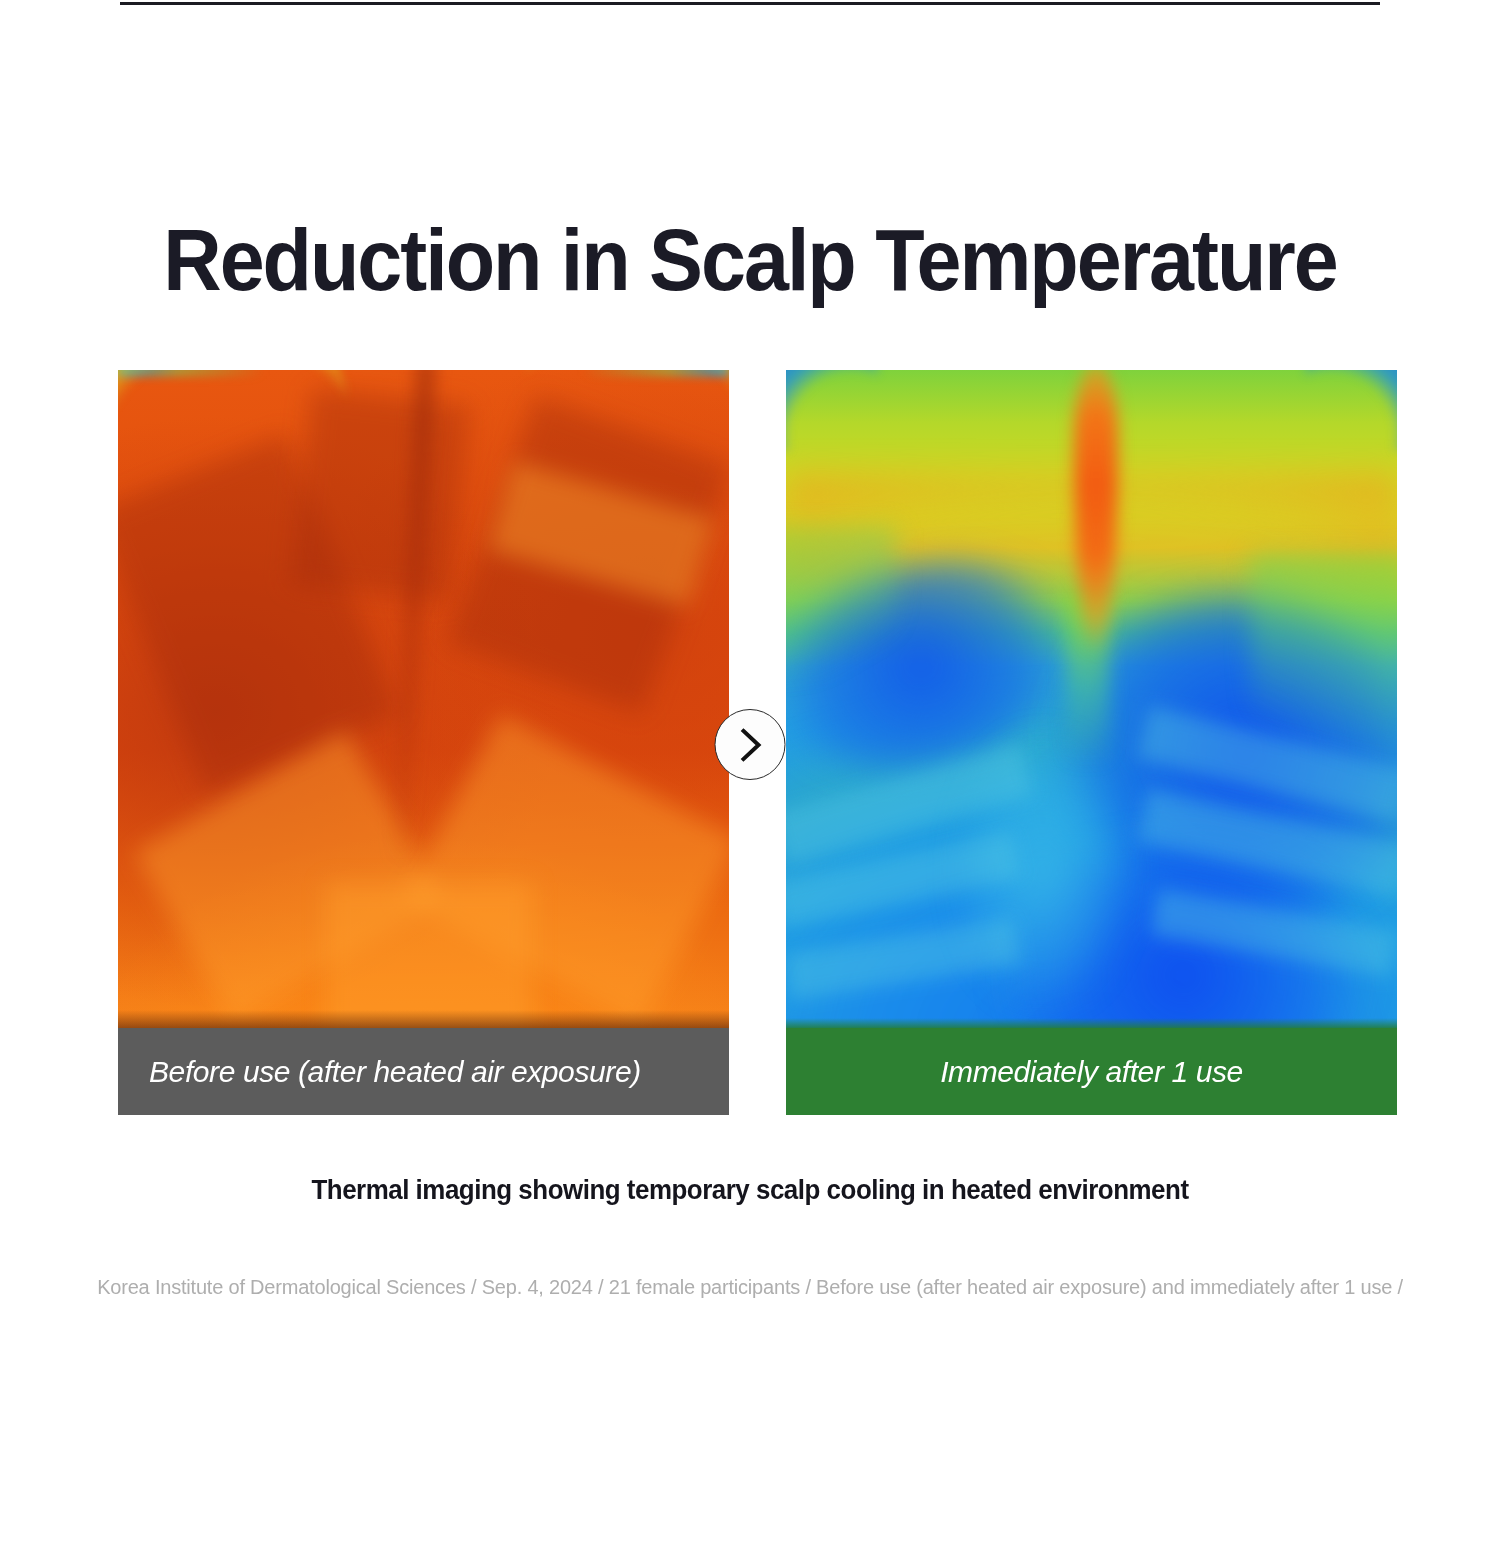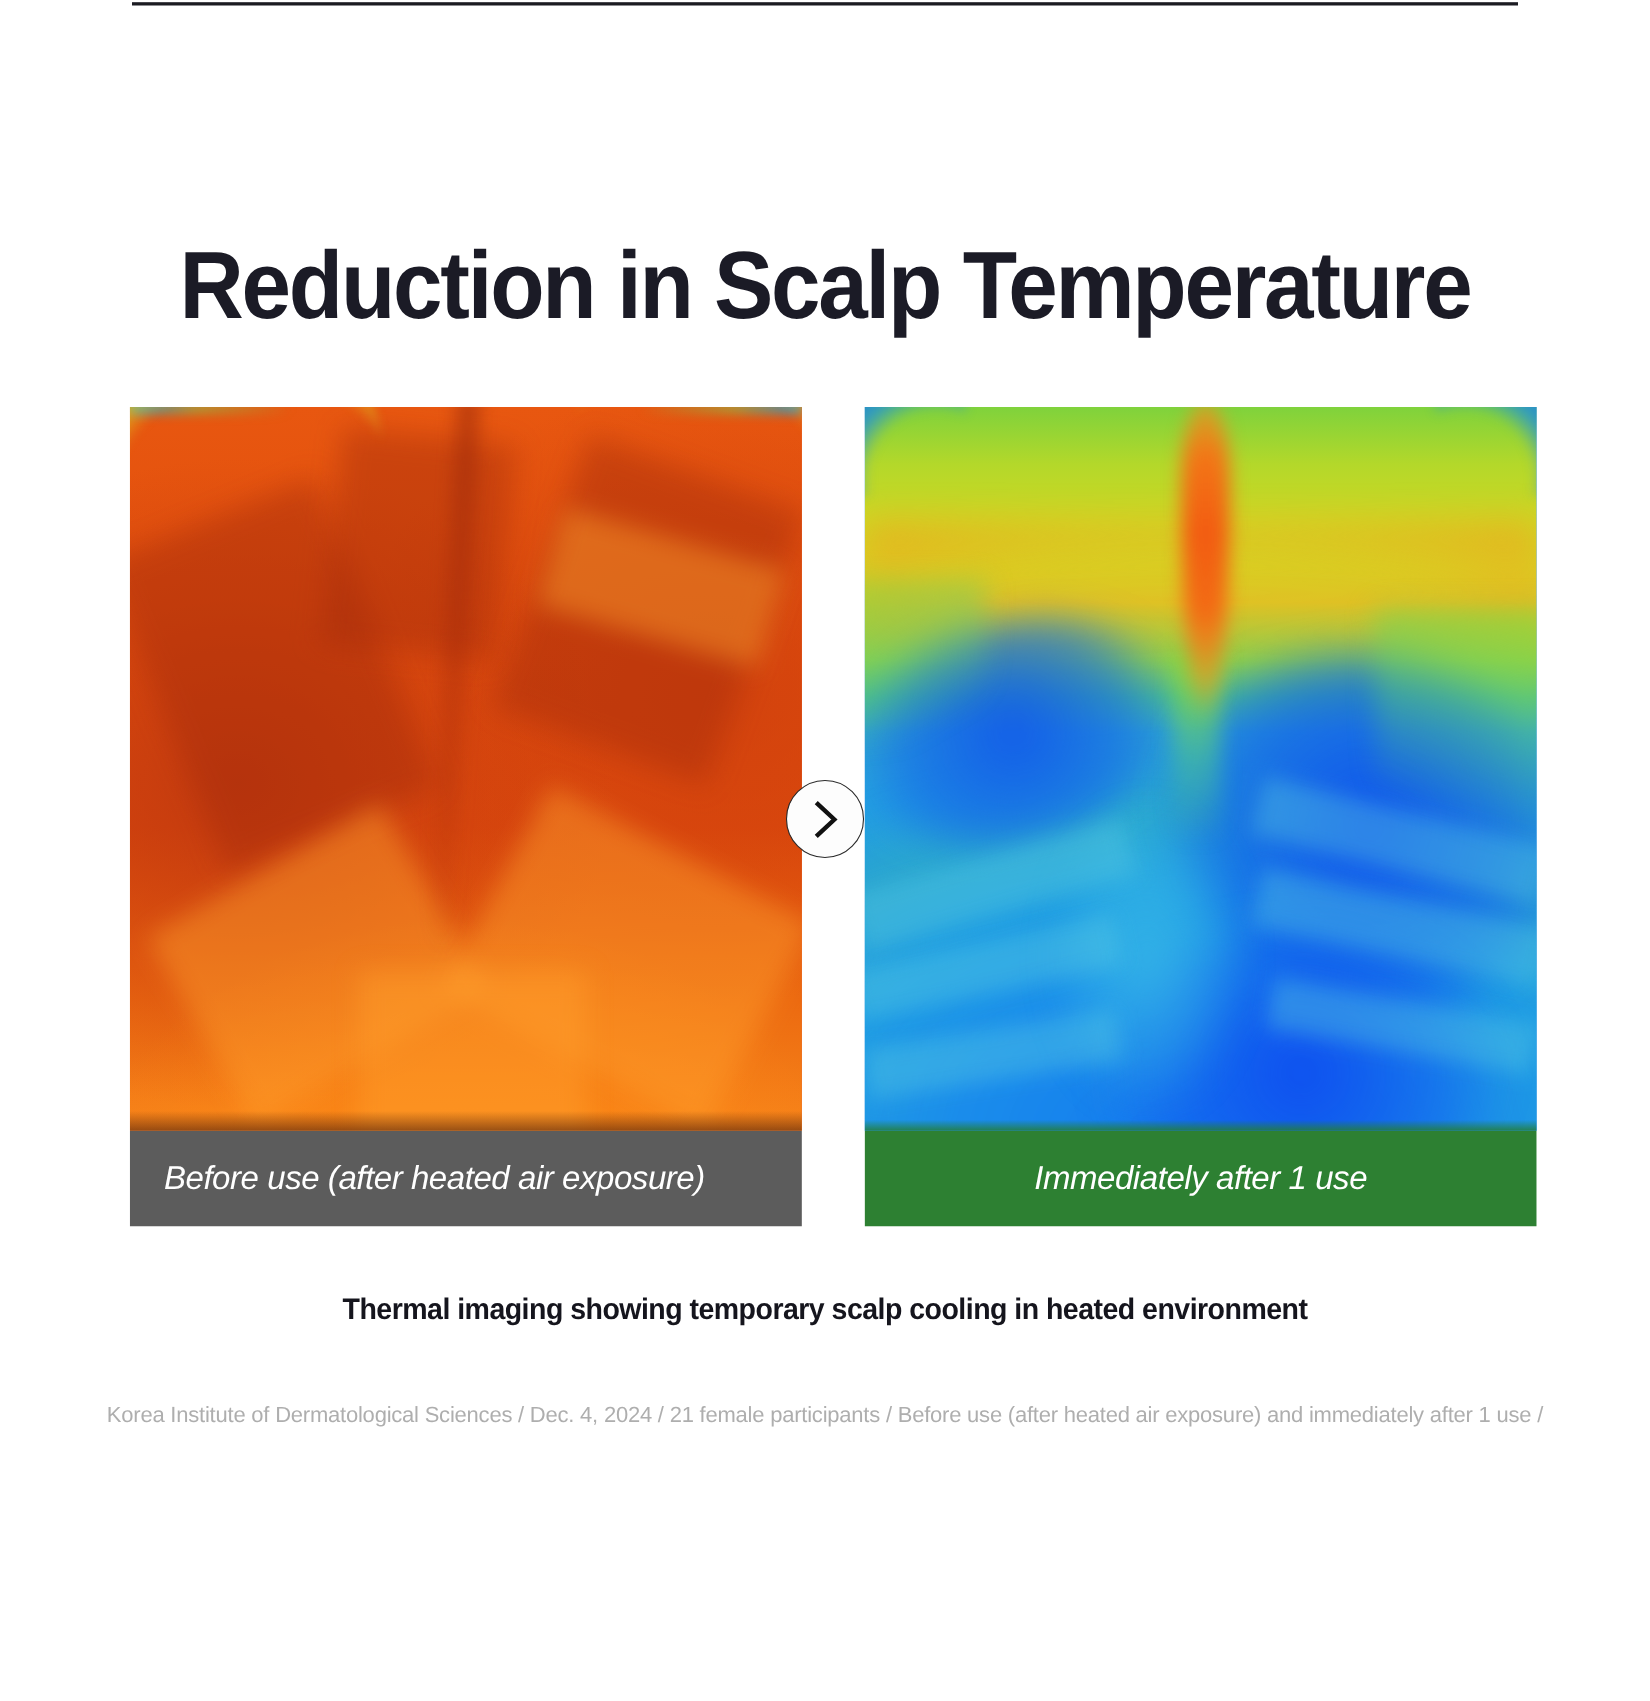--- a/index.html
+++ b/index.html
@@ -410,14 +410,14 @@
         <path d="M8 3 L23 17 L8 31" stroke="#111111" stroke-width="4" stroke-linecap="square" stroke-linejoin="miter" fill="none"></path>
       </svg>
     </span>
   </div>
 
 </div>
 
 <div class="sub-caption">Thermal imaging showing temporary scalp cooling in heated environment</div>
 
 <div class="footnote">
-  <div>Korea Institute of Dermatological Sciences / Dec. 4, 2024 / 21 female participants / Before use (after heated air exposure) and immediately after 1 use /</div>
+  <div>Korea Institute of Dermatological Sciences / Sep. 4, 2024 / 21 female participants / Before use (after heated air exposure) and immediately after 1 use /</div>
 </div>
 
 </body></html>

